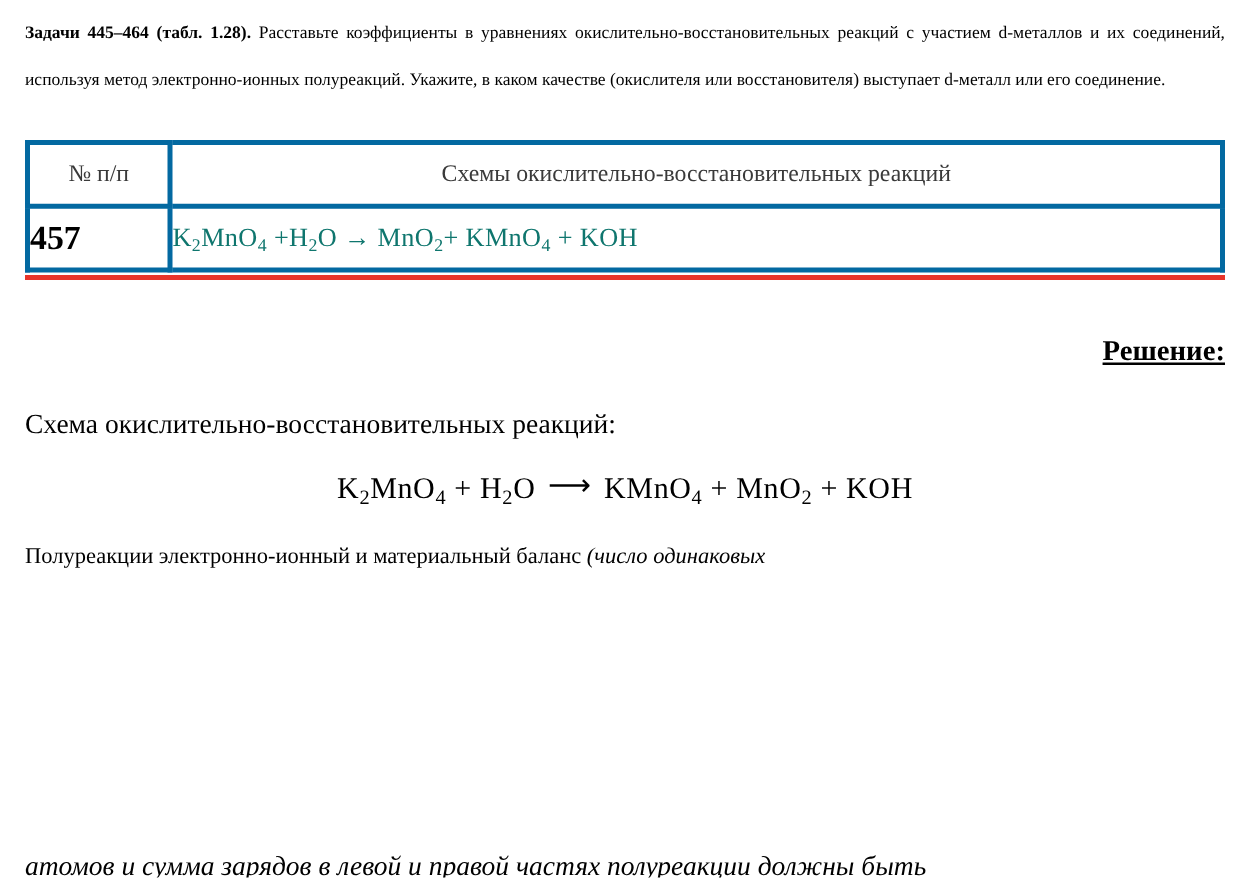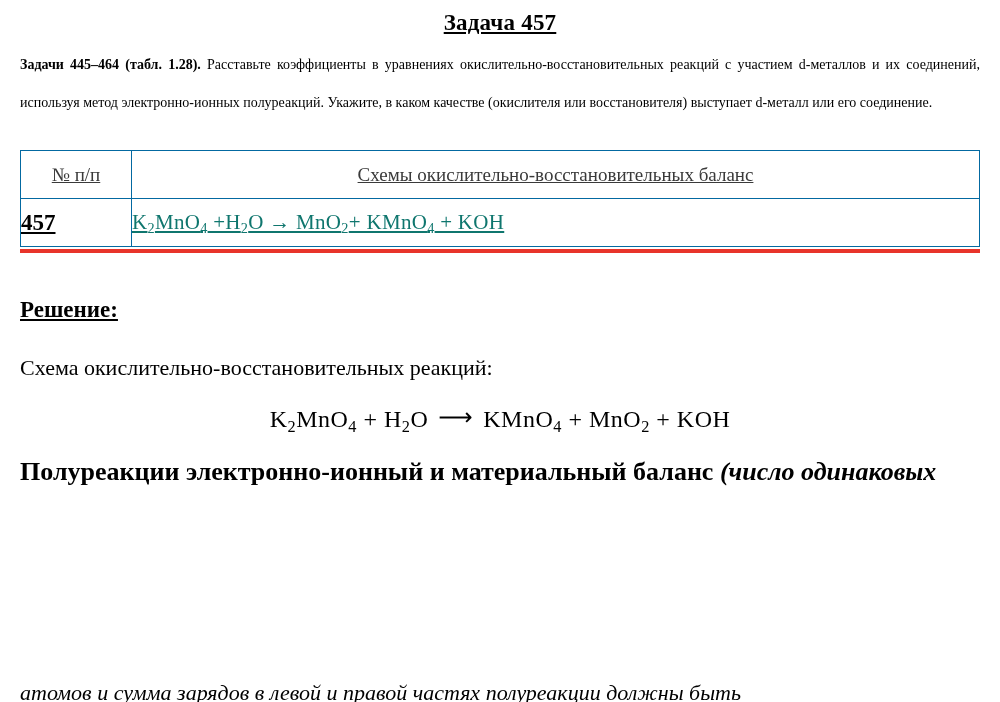--- a/index.html
+++ b/index.html
@@ -43,53 +43,52 @@
     margin-top: 28px;
     position: relative;
   }
   table.reactions {
     border-collapse: collapse;
     width: 960px;
     table-layout: fixed;
   }
   table.reactions th,
   table.reactions td {
-    border: 1px solid #0369a1;
+    border: 4px solid #0369a1;
     padding: 0;
     height: 47px;
     vertical-align: middle;
-    text-decoration: underline;
   }
   table.reactions th {
     font-weight: normal;
     color: #3a3a3a;
     font-size: 19px;
   }
   table.reactions th.col-num,
   table.reactions td.col-num {
     width: 110px;
   }
   table.reactions td.col-num {
     font-weight: bold;
-    font-size: 23px;
+    font-size: 27px;
     color: #000;
   }
   table.reactions td.col-rxn {
     font-size: 21px;
     color: #0f766e;
     letter-spacing: 0.3px;
   }
   .red-rule {
     width: 960px;
     height: 4px;
     background: #e8342a;
     margin-top: 2px;
   }
   .section-title {
-    text-align: left;
+    text-align: right;
     font-weight: bold;
     font-size: 23px;
     text-decoration: underline;
     margin: 44px 0 0 0;
   }
   .body-line {
     font-size: 22px;
     line-height: 38px;
     margin: 26px 0 10px 0;
   }
@@ -105,24 +104,23 @@
     position: relative;
     top: -2px;
   }
   sub {
     font-size: 0.68em;
     vertical-align: baseline;
     position: relative;
     top: 0.3em;
   }
   .body-line2 {
-    font-size: 26px;
+    font-size: 18px;
     line-height: 38px;
     margin: 20px 0 0 0;
-    font-weight: bold;
   }
   .ital {
     font-style: italic;
   }
   .clipped {
     font-size: 22px;
     line-height: 38px;
     font-style: italic;
     margin: 0;
     position: absolute;
@@ -131,30 +129,29 @@
     width: 960px;
     white-space: nowrap;
     overflow: hidden;
   }
 </style>
 </head>
 <body>
 
 <div class="page">
 
-  <div class="doc-title">Задача 457</div>
 
   <p class="para"><span class="lead">Задачи 445–464 (табл. 1.28).</span><span> Расставьте коэффициенты в уравнениях окислительно-восстановительных реакций с участием d-металлов и их соединений, используя метод электронно-ионных полуреакций. Укажите, в каком качестве (окислителя или восстановителя) выступает d-металл или его соединение.</span></p>
 
   <div class="table-wrap">
     <table class="reactions">
       <thead>
         <tr>
           <th class="col-num">№ п/п</th>
-          <th class="col-rxn-head">Схемы окислительно-восстановительных баланс</th>
+          <th class="col-rxn-head">Схемы окислительно-восстановительных реакций</th>
         </tr>
       </thead>
       <tbody>
         <tr>
           <td class="col-num">457</td>
           <td class="col-rxn"><span>K</span><sub>2</sub><span>MnO</span><sub>4</sub><span> +H</span><sub>2</sub><span>O → MnO</span><sub>2</sub><span>+ KMnO</span><sub>4</sub><span> + KOH</span></td>
         </tr>
       </tbody>
     </table>
     <div class="red-rule"></div>

